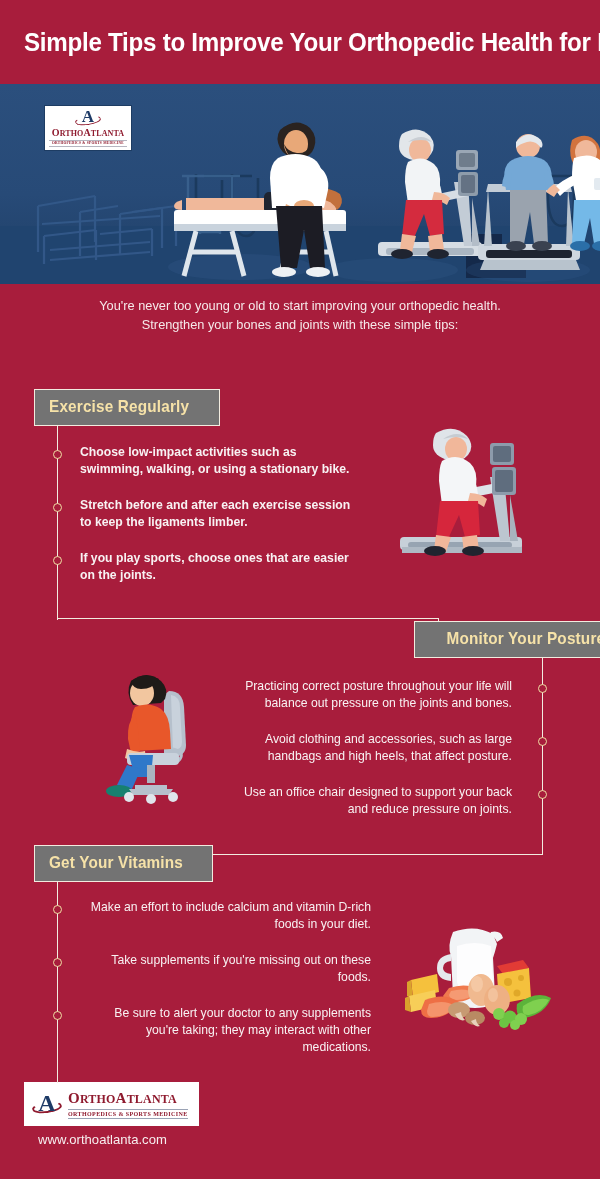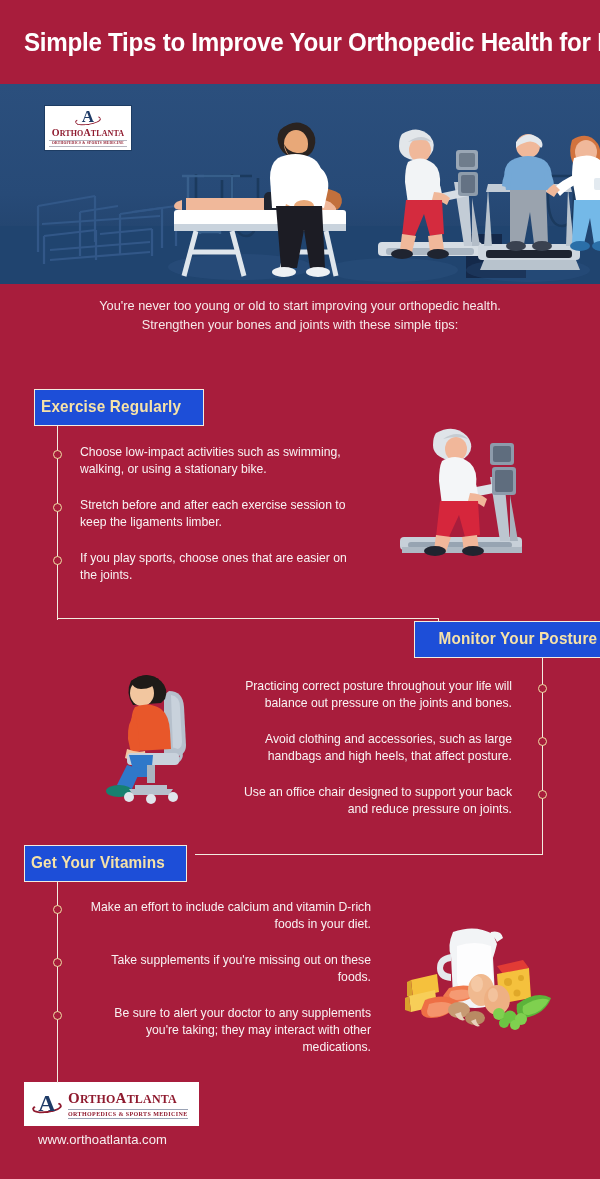--- a/index.html
+++ b/index.html
@@ -91,22 +91,22 @@
   }
   .intro p {
     color:#f6e9ea; font-size:13.2px; line-height:19px;
     transform:scaleX(0.97);
   }
 
   
   .sec-head {
     position:absolute;
     border:1.6px solid #f3ece0;
-    padding:7px 6px 8px;
-    background:#1d4ed8;
+    padding:7px 14px 8px;
+    background:#737373;
     z-index:6;
   }
   .sec-head span {
     color:#F6E2A8; font-size:17px; font-weight:bold;
     letter-spacing:.2px; white-space:nowrap;
     transform:scaleX(0.9); display:inline-block;
     transform-origin:left center;
   }
   .sec-head.right span { transform-origin:right center; }
 
@@ -339,21 +339,21 @@
   </div>
 
   <div class="line vline" style="left:57px; top:424px; height:196px;"></div>
   <div class="line hline" style="left:57px; top:618px; width:382px;"></div>
   <div class="line vline" style="left:438px; top:618px; height:18px;"></div>
 
   <div class="dot" style="left:53px; top:450px;"></div>
   <div class="dot" style="left:53px; top:503px;"></div>
   <div class="dot" style="left:53px; top:556px;"></div>
 
-  <div class="bullets" style="left:80px; top:444px; width:290px;">
+  <div class="bullets" style="left:80px; top:444px; width:290px;font-weight:bold;">
     <p style="margin-bottom:19px;">Choose low-impact activities such as swimming, walking, or using a stationary bike.</p>
     <p style="margin-bottom:19px;">Stretch before and after each exercise session to keep the ligaments limber.</p>
     <p>If you play sports, choose ones that are easier on the joints.</p>
   </div>
 
   <svg width="130" height="140" style="position:absolute;left:398px;top:425px;z-index:3">
     <g>
       <rect x="2" y="112" width="122" height="13" rx="4" fill="#c7d0d9"></rect>
       <rect x="10" y="117" width="104" height="6" rx="3" fill="#97a4b2"></rect>
       <path d="M4,122 L124,122 L124,128 L4,128 Z" fill="#aeb9c4"></path>
@@ -420,21 +420,21 @@
     </g>
 
     <rect x="52" y="100" width="8" height="18" fill="#aab5c1"></rect>
     <path d="M34,124 L78,124 L74,130 L38,130 Z" fill="#b6c0cc"></path>
     <path d="M40,122 L72,122" stroke="#b6c0cc" stroke-width="4"></path>
     <circle cx="34" cy="132" r="5" fill="#dfe5eb"></circle>
     <circle cx="56" cy="134" r="5" fill="#dfe5eb"></circle>
     <circle cx="78" cy="132" r="5" fill="#dfe5eb"></circle>
   </svg>
 
-  <div class="sec-head" style="left:24px; top:845px;">
+  <div class="sec-head" style="left:34px; top:845px;">
     <span>Get Your Vitamins</span>
   </div>
 
   <div class="line vline" style="left:57px; top:881px; height:202px;"></div>
 
   <div class="dot" style="left:53px; top:905px;"></div>
   <div class="dot" style="left:53px; top:958px;"></div>
   <div class="dot" style="left:53px; top:1011px;"></div>
 
   <div class="bullets" style="left:80px; top:899px; width:300px;text-align:right;">

